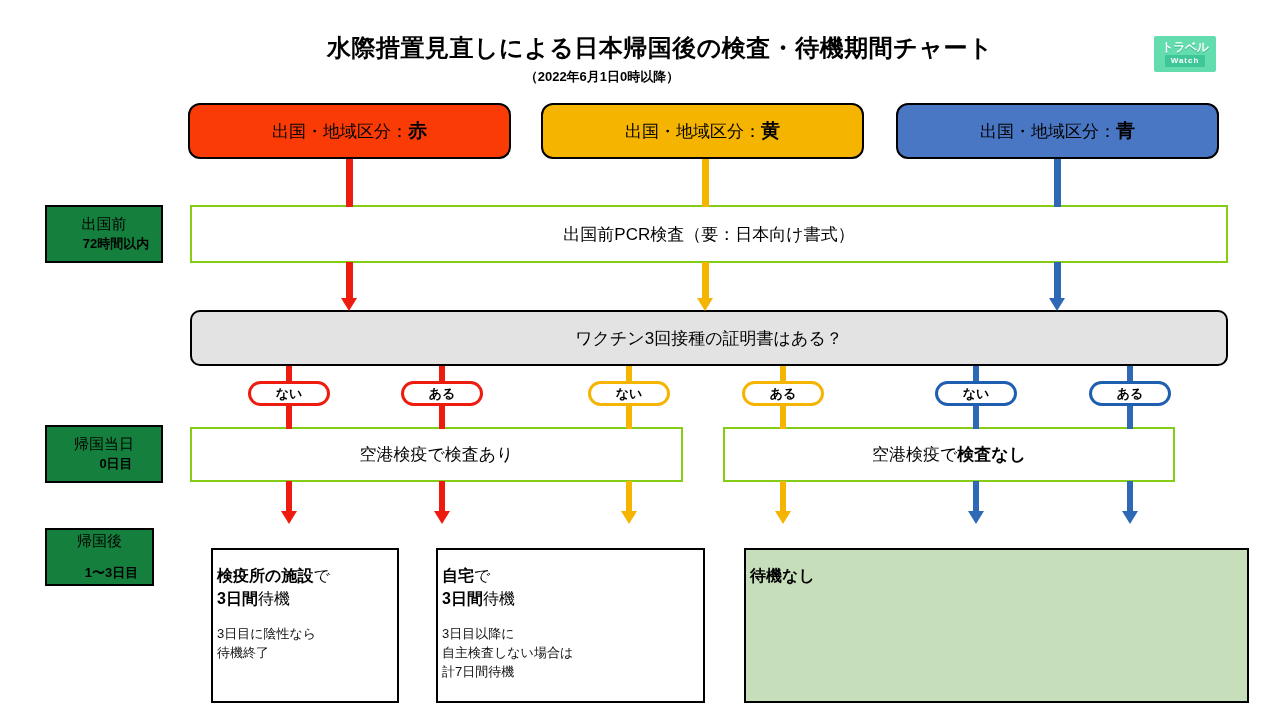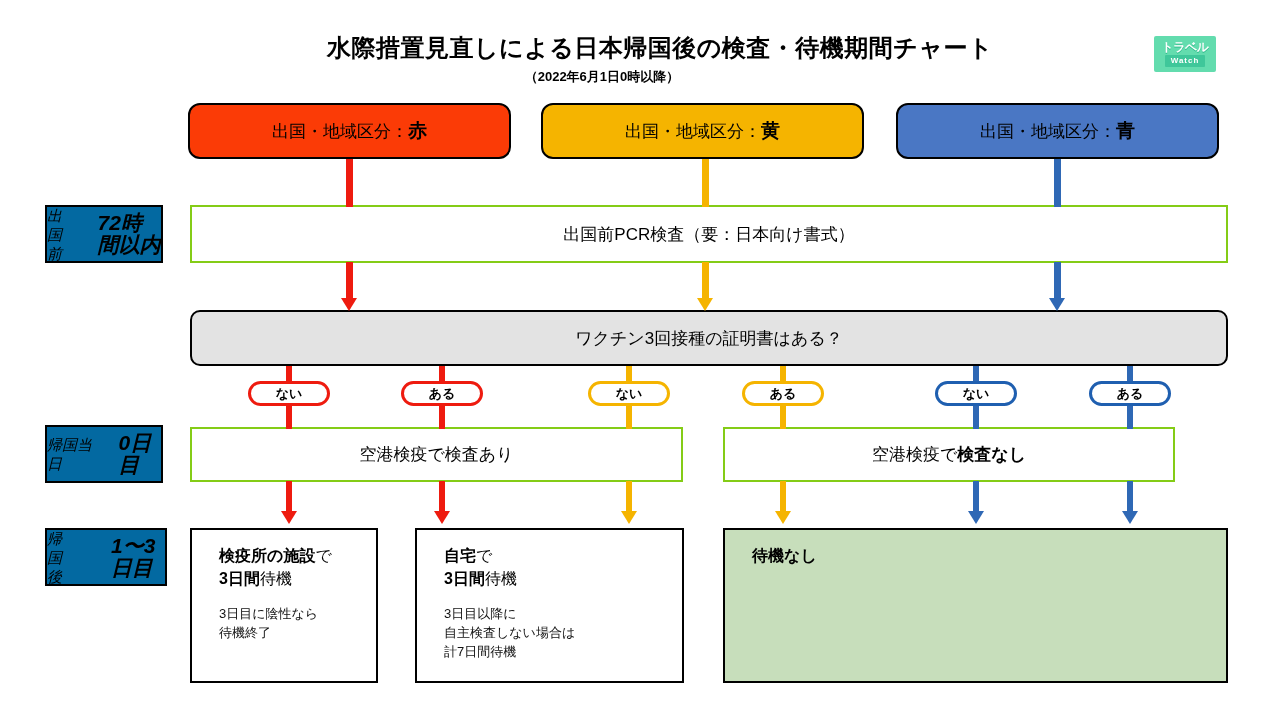--- a/index.html
+++ b/index.html
@@ -31,27 +31,26 @@
     font-size:12px;font-weight:bold;color:#ffffff;line-height:12px;
     letter-spacing:-0.5px;text-shadow:0 1px 0 #2bb98a;
   }
   .logo-bot{
     margin-top:2px;background:#3fc79a;color:#ffffff;font-size:8px;font-weight:bold;
     line-height:10px;padding:1px 6px;letter-spacing:1px;border-radius:1px;
   }
 
   
   .stage-label{
-    position:absolute;border:2px solid #000;background:#0369a1;
-    display:flex;flex-direction:row;align-items:center;justify-content:center;
+    position:absolute;border:2px solid #000;background:#15803d;
+    display:flex;flex-direction:column;align-items:center;justify-content:center;
     box-sizing:border-box;
-    font-style:italic;
   }
   .stage-label .l1{font-size:15px;line-height:19px;}
-  .stage-label .l2{font-size:21px;font-weight:bold;line-height:22px;margin-left:24px;}
+  .stage-label .l2{font-size:13px;font-weight:bold;line-height:22px;margin-left:24px;}
 
   
   .cat{
     position:absolute;top:103px;height:56px;width:323px;
     border:2px solid #000;border-radius:12px;box-sizing:border-box;
     display:flex;align-items:center;justify-content:center;
     font-size:17px;
   }
   .cat b{font-weight:bold;font-size:19px;}
   .cat-red{left:188px;background:#fb3b06;}
@@ -78,22 +77,22 @@
     background:#fff;border-radius:13px;box-sizing:border-box;
     display:flex;align-items:center;justify-content:center;
     font-size:13px;font-weight:bold;z-index:4;
   }
   .pill.red{border:3px solid #ee1b0f;}
   .pill.yellow{border:3px solid #f5b400;}
   .pill.blue{border:3px solid #1f5fb0;}
 
   
   .result{
-    position:absolute;top:528px;border:2px solid #000;box-sizing:border-box;
-    padding:14px 15px 0 27px;background:#fff;
+    position:absolute;top:548px;border:2px solid #000;box-sizing:border-box;
+    padding:14px 15px 0 4px;background:#fff;margin-left:21px;
   }
   .result .head{font-size:16px;line-height:23px;}
   .result .head b{font-weight:bold;}
   .result .note{margin-top:14px;font-size:13px;line-height:19px;color:#111;}
   .r1{left:190px;width:188px;height:155px;}
   .r2{left:415px;width:269px;height:155px;}
   .r3{left:723px;width:505px;height:155px;background:#c7debb;}
   .r3 .head{font-weight:bold;}
 
   
@@ -114,21 +113,21 @@
   </div>
 
   <div class="stage-label" style="left:45px;top:205px;width:118px;height:58px;">
     <div class="l1">出国前</div>
     <div class="l2">72時間以内</div>
   </div>
   <div class="stage-label" style="left:45px;top:425px;width:118px;height:58px;justify-content:center;">
     <div class="l1">帰国当日</div>
     <div class="l2">0日目</div>
   </div>
-  <div class="stage-label" style="left:45px;top:528px;width:122px;height:58px;gap:12px;">
+  <div class="stage-label" style="left:45px;top:528px;width:109px;height:58px;gap:12px;">
     <div class="l1">帰国後</div>
     <div class="l2">1〜3日目</div>
   </div>
 
   <div class="cat cat-red">
     <span>出国・地域区分：</span>
       <b>赤</b>
   </div>
   <div class="cat cat-yellow">
     <span>出国・地域区分：</span>

